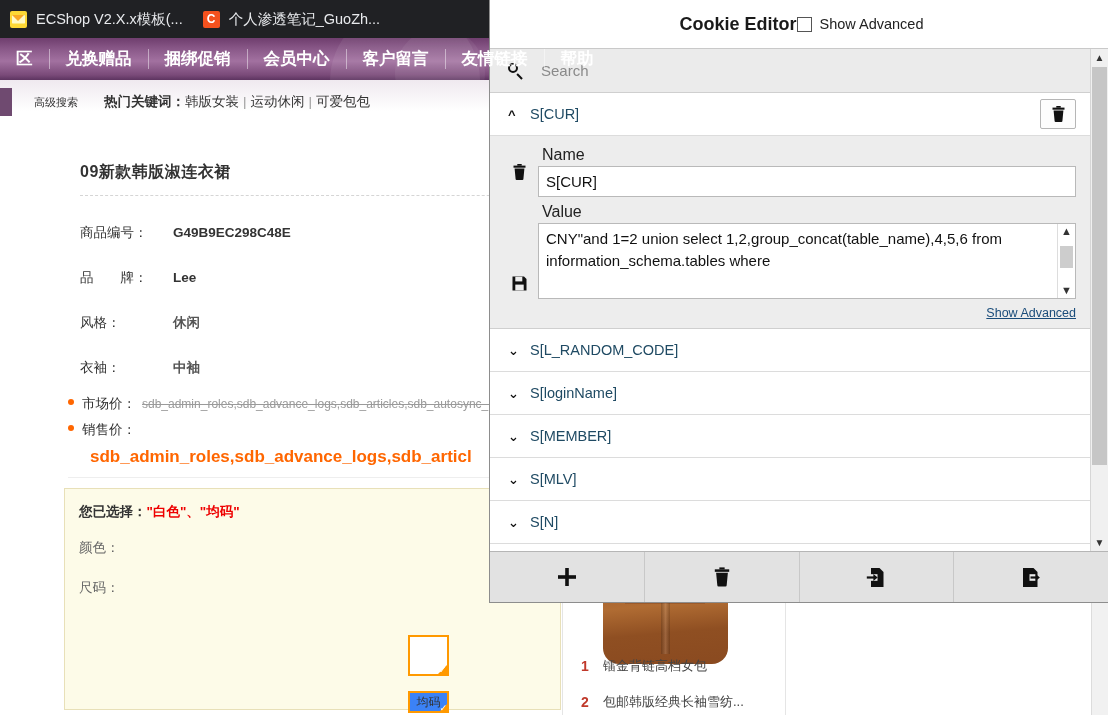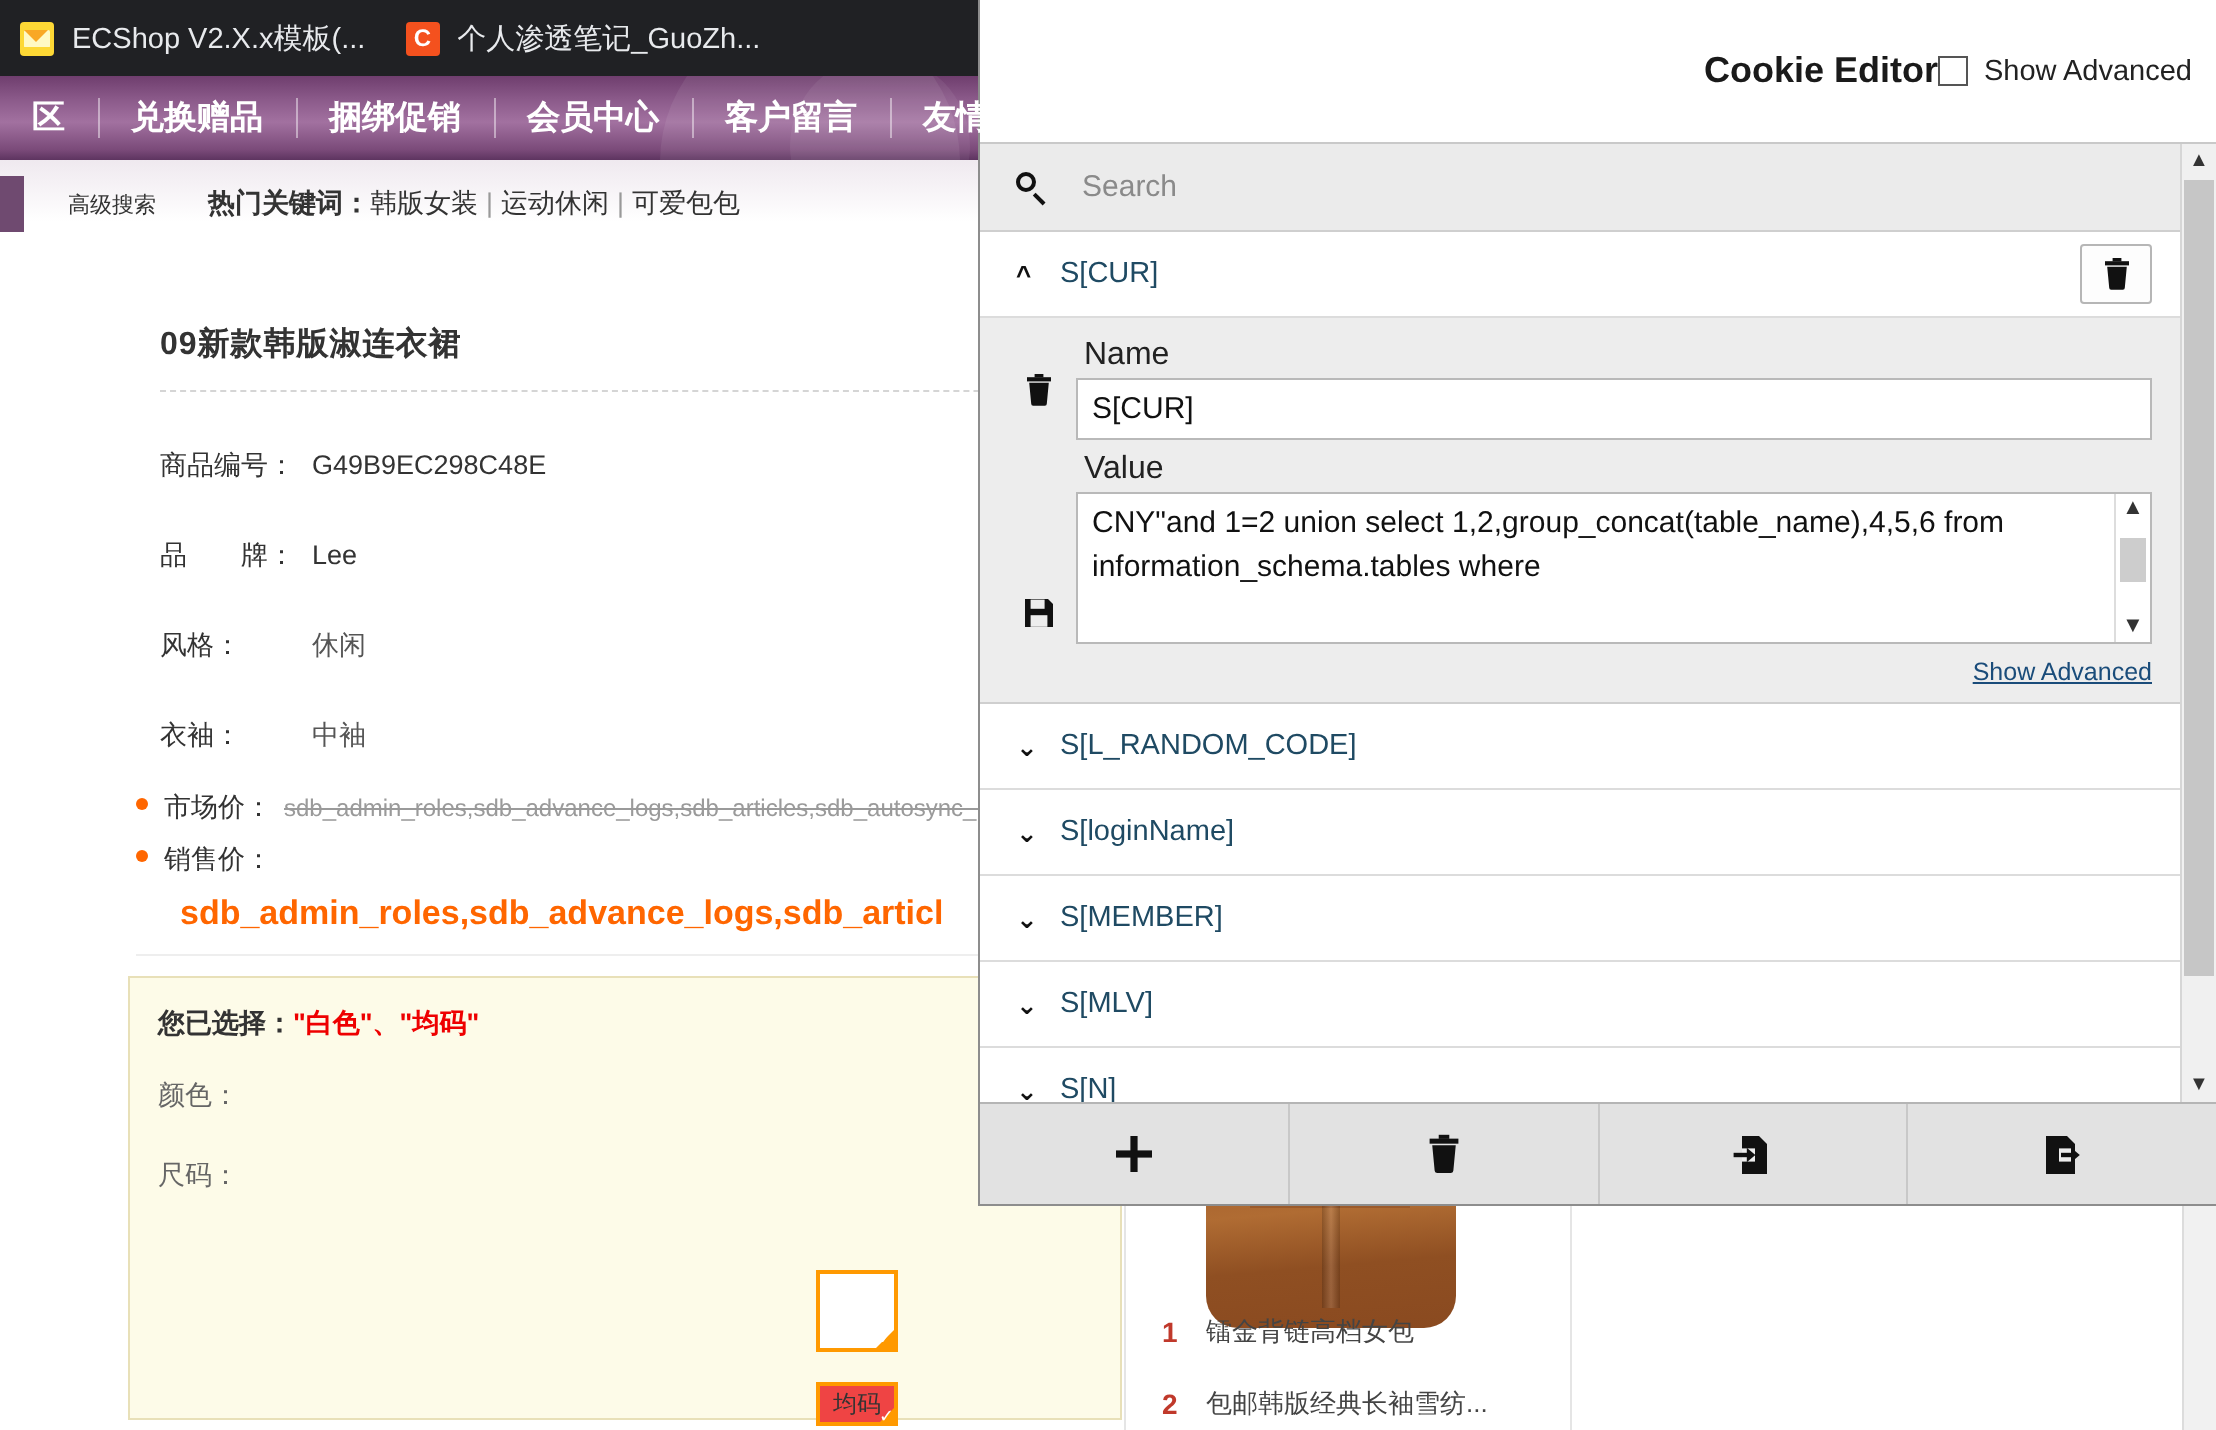--- a/index.html
+++ b/index.html
@@ -74,21 +74,21 @@
      border-top:6px solid transparent;border-bottom:6px solid transparent;border-left:9px solid #f60;}
 
   
   .content{position:absolute;left:0;top:124px;width:562px;height:591px;background:#fff;
      border-right:1px solid #e5e5e5;overflow:hidden;}
   .prodtitle{margin:38px 0 0 80px;font-size:16px;font-weight:bold;color:#333;letter-spacing:.5px;}
   .dashrule{margin:12px 0 0 80px;width:470px;border-top:1px dashed #d5d5d5;height:0;}
 
   .spec{margin:14px 0 0 80px;font-size:13.5px;color:#333;line-height:1.1;}
   .spec .k{display:inline-block;min-width:72px;color:#333;margin-top:16px;}
-  .spec .v{color:#555;margin-left:4px;}
+  .spec .v{color:#555;margin-left:21px;font-weight:bold;}
   .spec .v.code{color:#333;}
 
   .pricelist{margin:20px 0 0 68px;}
   .priceline{display:flex;align-items:baseline;font-size:13.5px;color:#333;margin-bottom:8px;}
   .bullet{width:6px;height:6px;border-radius:50%;background:#f60;margin-right:8px;
           position:relative;top:-3px;flex:0 0 auto;}
   .priceline .lbl{flex:0 0 auto;}
   .mkt-val{color:#9a9a9a;text-decoration:line-through;font-size:12px;white-space:nowrap;
            margin-left:6px;overflow:hidden;}
   .sale-val{color:#f60;font-weight:bold;font-size:17px;margin:2px 0 0 22px;white-space:nowrap;
@@ -102,21 +102,21 @@
   .sel-line .sel-val{color:#e00;}
   .attr-row{position:relative;margin:18px 0 0 14px;font-size:13.5px;color:#666;height:22px;}
   .attr-row .alabel{display:inline-block;}
 
   .swatch{position:absolute;left:343px;top:146px;width:41px;height:41px;background:#fff;
      border:2px solid #f90;box-sizing:border-box;}
   .swatch:after{content:"";position:absolute;right:-1px;bottom:-1px;width:0;height:0;
      border-left:11px solid transparent;border-bottom:11px solid #f90;}
   .swatch .tick{position:absolute;right:0px;bottom:-1px;color:#fff;font-size:10px;line-height:10px;z-index:3;}
 
-  .sizebtn{position:absolute;left:343px;top:202px;min-width:41px;height:22px;background:#ef4444;
+  .sizebtn{position:absolute;left:343px;top:202px;min-width:41px;height:22px;background:#3b82f6;
      border:2px solid #f90;box-sizing:border-box;font-size:12px;color:#333;
      display:flex;align-items:center;justify-content:center;padding:0 4px;}
   .sizebtn:after{content:"";position:absolute;right:-1px;bottom:-1px;width:0;height:0;
      border-left:9px solid transparent;border-bottom:9px solid #f90;}
   .sizebtn .tick{position:absolute;right:0px;bottom:-2px;color:#fff;font-size:9px;line-height:9px;z-index:3;}
 
   
   .rightcol{position:absolute;left:563px;top:124px;width:222px;height:591px;background:#fff;
      border-right:1px solid #e5e5e5;overflow:hidden;}
   .bagimg{position:absolute;left:40px;top:470px;width:125px;height:70px;
@@ -133,22 +133,22 @@
   .rank2{left:18px;top:569px;}
   .farcol{position:absolute;left:786px;top:124px;width:322px;height:591px;background:#fff;}
 
   
   .cookie-panel{
     position:absolute;left:489px;top:0;width:619px;height:603px;
     background:#ffffff;border-left:1px solid #8d8d8d;border-bottom:1px solid #8d8d8d;
     box-sizing:border-box;font-family:"Liberation Sans","DejaVu Sans",sans-serif;
     display:flex;flex-direction:column;
   }
-  .ce-header{height:71px;flex:0 0 auto;display:flex;align-items:center;
-     justify-content:flex-end;padding:0 12px 0 17px;background:#fff;}
+  .ce-header{height:48px;flex:0 0 auto;display:flex;align-items:center;
+     justify-content:center;padding:0 12px 0 17px;background:#fff;}
   .ce-title{font-size:18px;font-weight:bold;color:#1a1a1a;}
   .ce-adv{display:flex;align-items:center;font-size:14.5px;color:#222;cursor:pointer;}
   .ce-cb{width:15px;height:15px;border:1.5px solid #555;background:#fff;margin-right:8px;
      box-sizing:border-box;flex:0 0 auto;}
 
   .ce-body{position:relative;flex:1 1 auto;display:flex;overflow:hidden;border-top:1px solid #c9c9c9;}
   .ce-list{flex:1 1 auto;overflow:hidden;background:#fff;}
 
   .ce-search{height:44px;background:#ebebeb;border-bottom:1px solid #cfcfcf;
      display:flex;align-items:center;padding:0 0 0 18px;box-sizing:border-box;}

